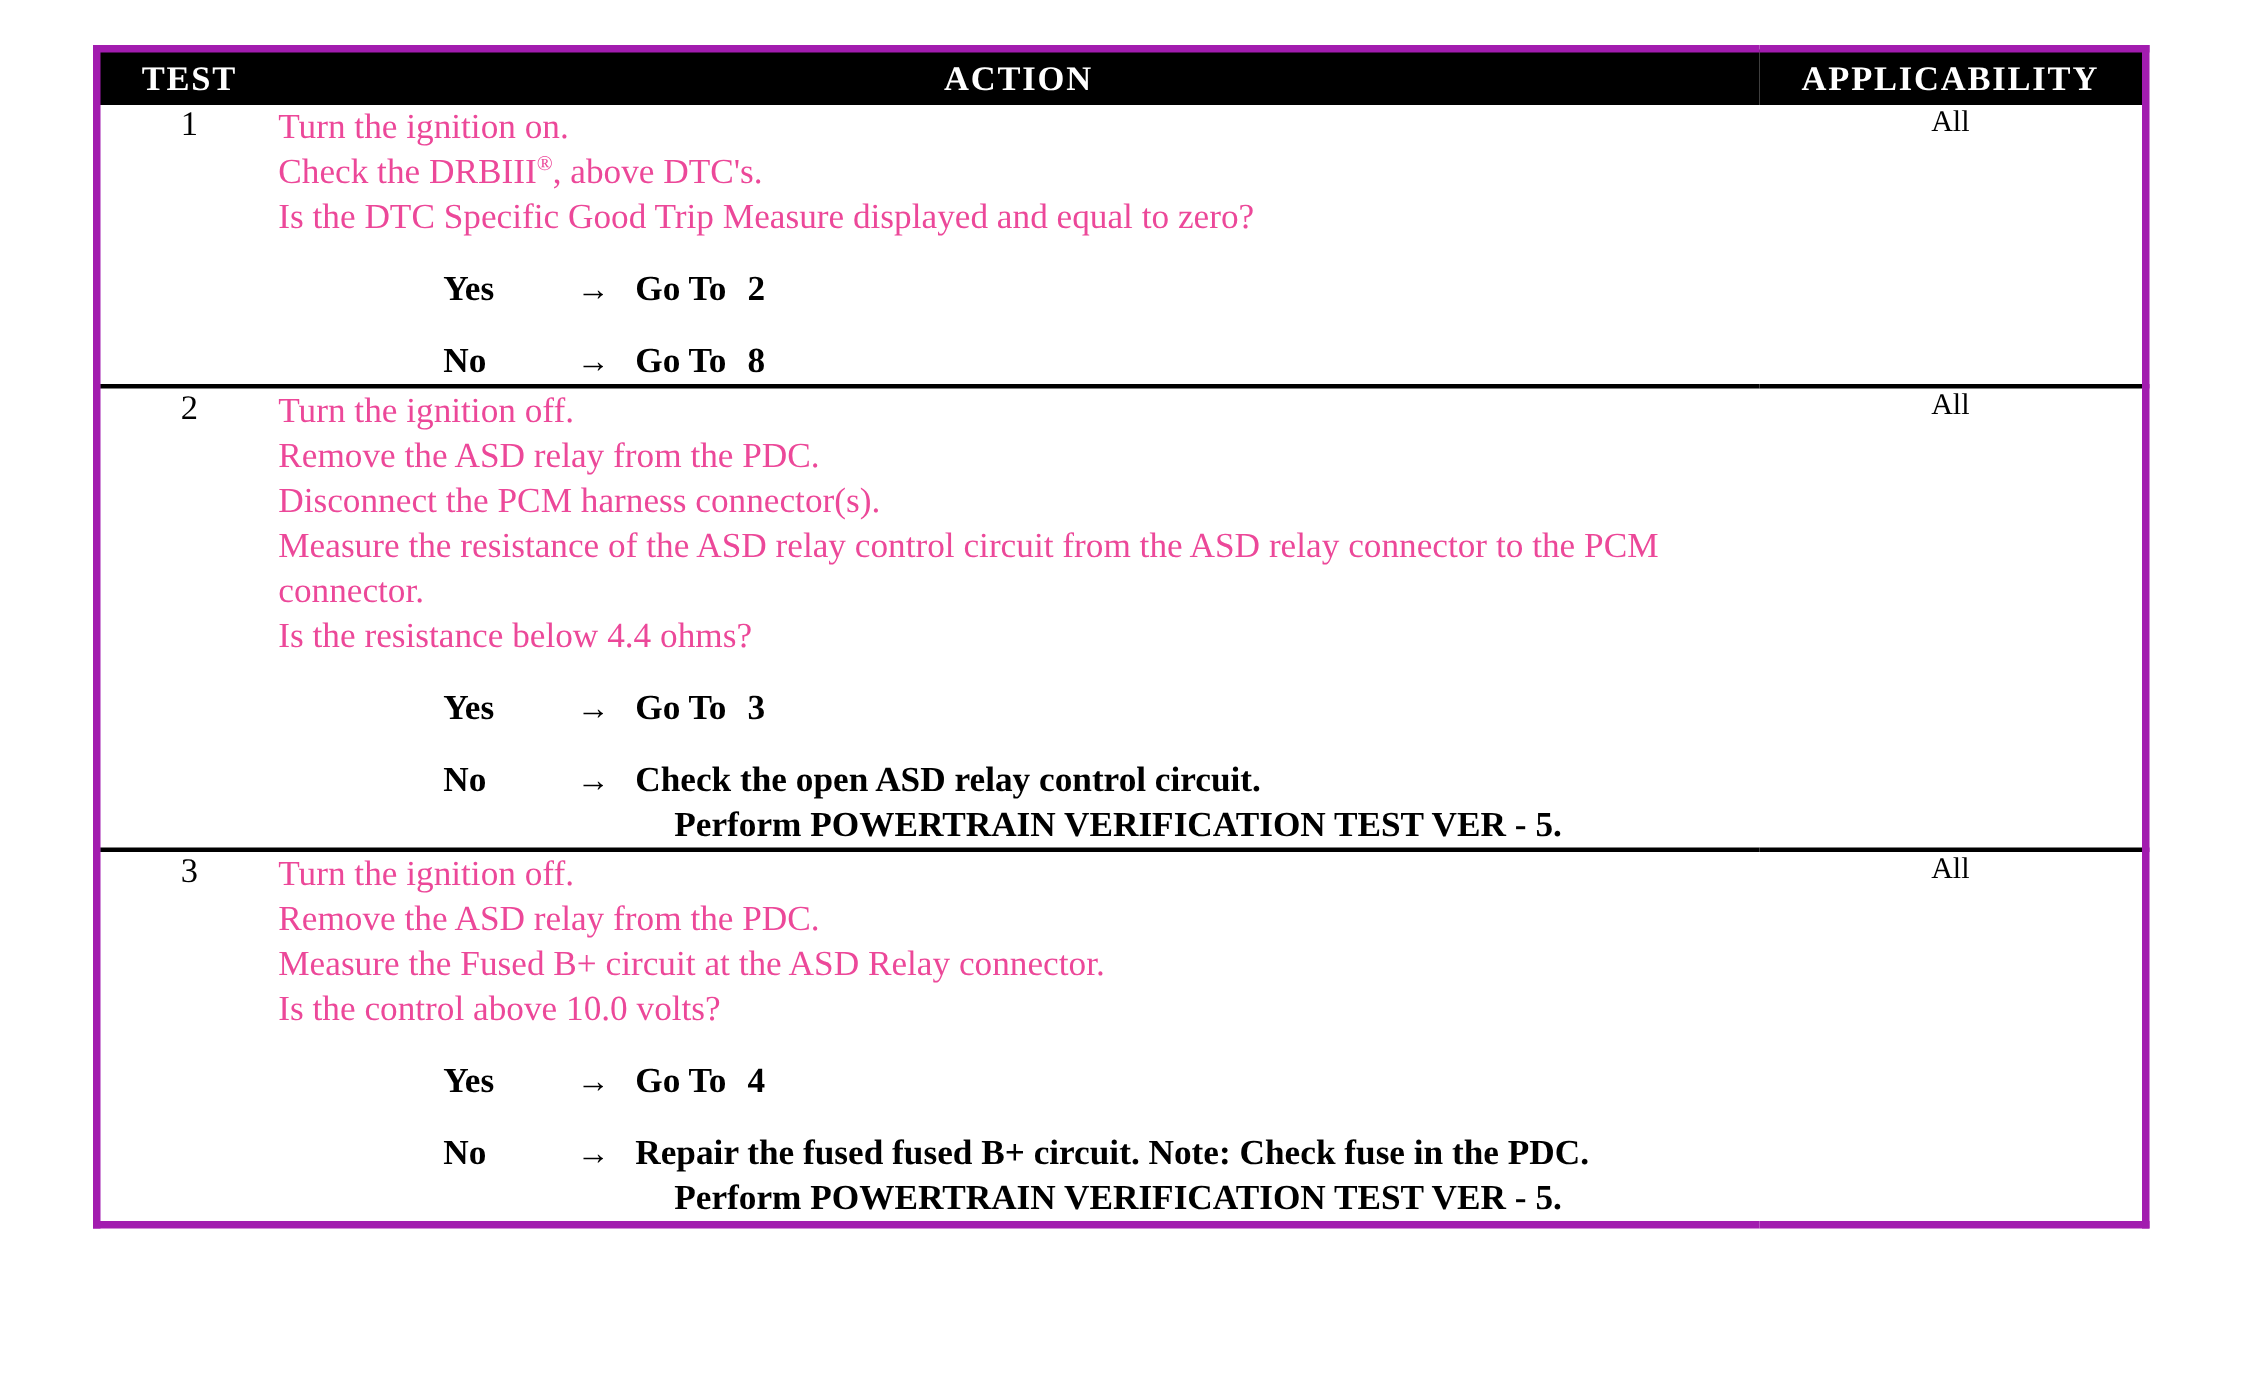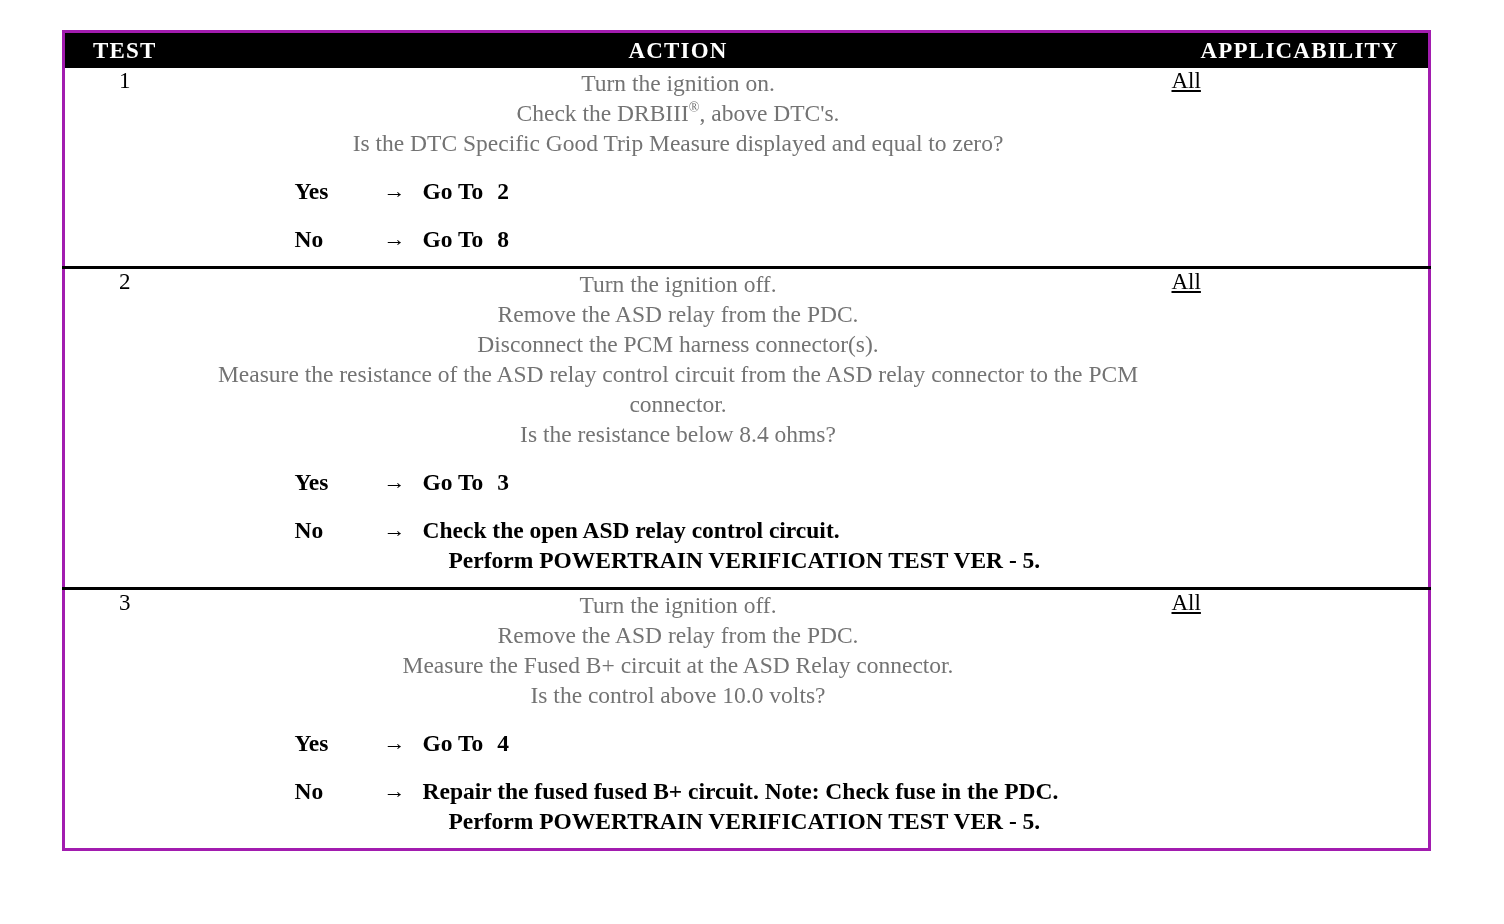--- a/index.html
+++ b/index.html
@@ -10,21 +10,21 @@
     -webkit-font-smoothing:antialiased;
   }
   .page{position:relative;width:1504px;height:924px;overflow:hidden;}
 
   .diag-table{
     position:absolute;
     left:62px;top:30px;
     width:1366px;
     border-collapse:collapse;
     table-layout:fixed;
-    border:3px solid #a21caf;
+    border:5px solid #a21caf;
   }
   .diag-table td,.diag-table th{
     padding:0;
     vertical-align:top;
     border:0;
   }
 
   
   .hdr-row th{
     background:#000000;
@@ -55,45 +55,43 @@
     padding-top:12px;
     border-right:3px solid #000;
   }
   .cell-action{
     width:987px;
     padding:10px 8px 14px 10px;
     border-right:3px solid #000;
   }
   .cell-applicability{
     width:258px;
-    text-align:left;
-    font-size:23px;
+    text-align:center;
+    font-size:20px;
     padding-top:12px;
-    text-decoration:underline;
   }
 
   
   .step-line{
     font-size:23.5px;
     line-height:30px;
-    color:#737373;
+    color:#ec4899;
     white-space:nowrap;
-    text-align:center;
   }
   .step-line.wrap{white-space:normal;}
 
   .branches{margin-top:18px;font-weight:bold;}
   .branch{
     display:flex;
     align-items:flex-start;
     margin-bottom:18px;
     font-size:23.5px;
     line-height:30px;
   }
-  .branch:last-child{margin-bottom:12px;}
+  .branch:last-child{margin-bottom:0;}
   .branch-label{
     width:72px;
     flex:0 0 72px;
     padding-left:110px;
     box-sizing:content-box;
   }
   .branch-arrow{
     width:56px;
     flex:0 0 56px;
     text-align:center;
@@ -152,21 +150,21 @@
         <td class="cell-applicability">All</td>
       </tr>
 
       <tr class="body-row">
         <td class="cell-test">2</td>
         <td class="cell-action">
           <div class="step-line">Turn the ignition off.</div>
           <div class="step-line">Remove the ASD relay from the PDC.</div>
           <div class="step-line">Disconnect the PCM harness connector(s).</div>
           <div class="step-line wrap">Measure the resistance of the ASD relay control circuit from the ASD relay connector to the PCM connector.</div>
-          <div class="step-line">Is the resistance below 8.4 ohms?</div>
+          <div class="step-line">Is the resistance below 4.4 ohms?</div>
 
           <div class="branches">
             <div class="branch">
               <span class="branch-label">Yes</span>
               <span class="branch-arrow">→</span>
               <span class="branch-result">
                   <span class="result-line"><span>Go To</span><span class="goto-num">3</span></span>
                 </span>
             </div>
             <div class="branch">

